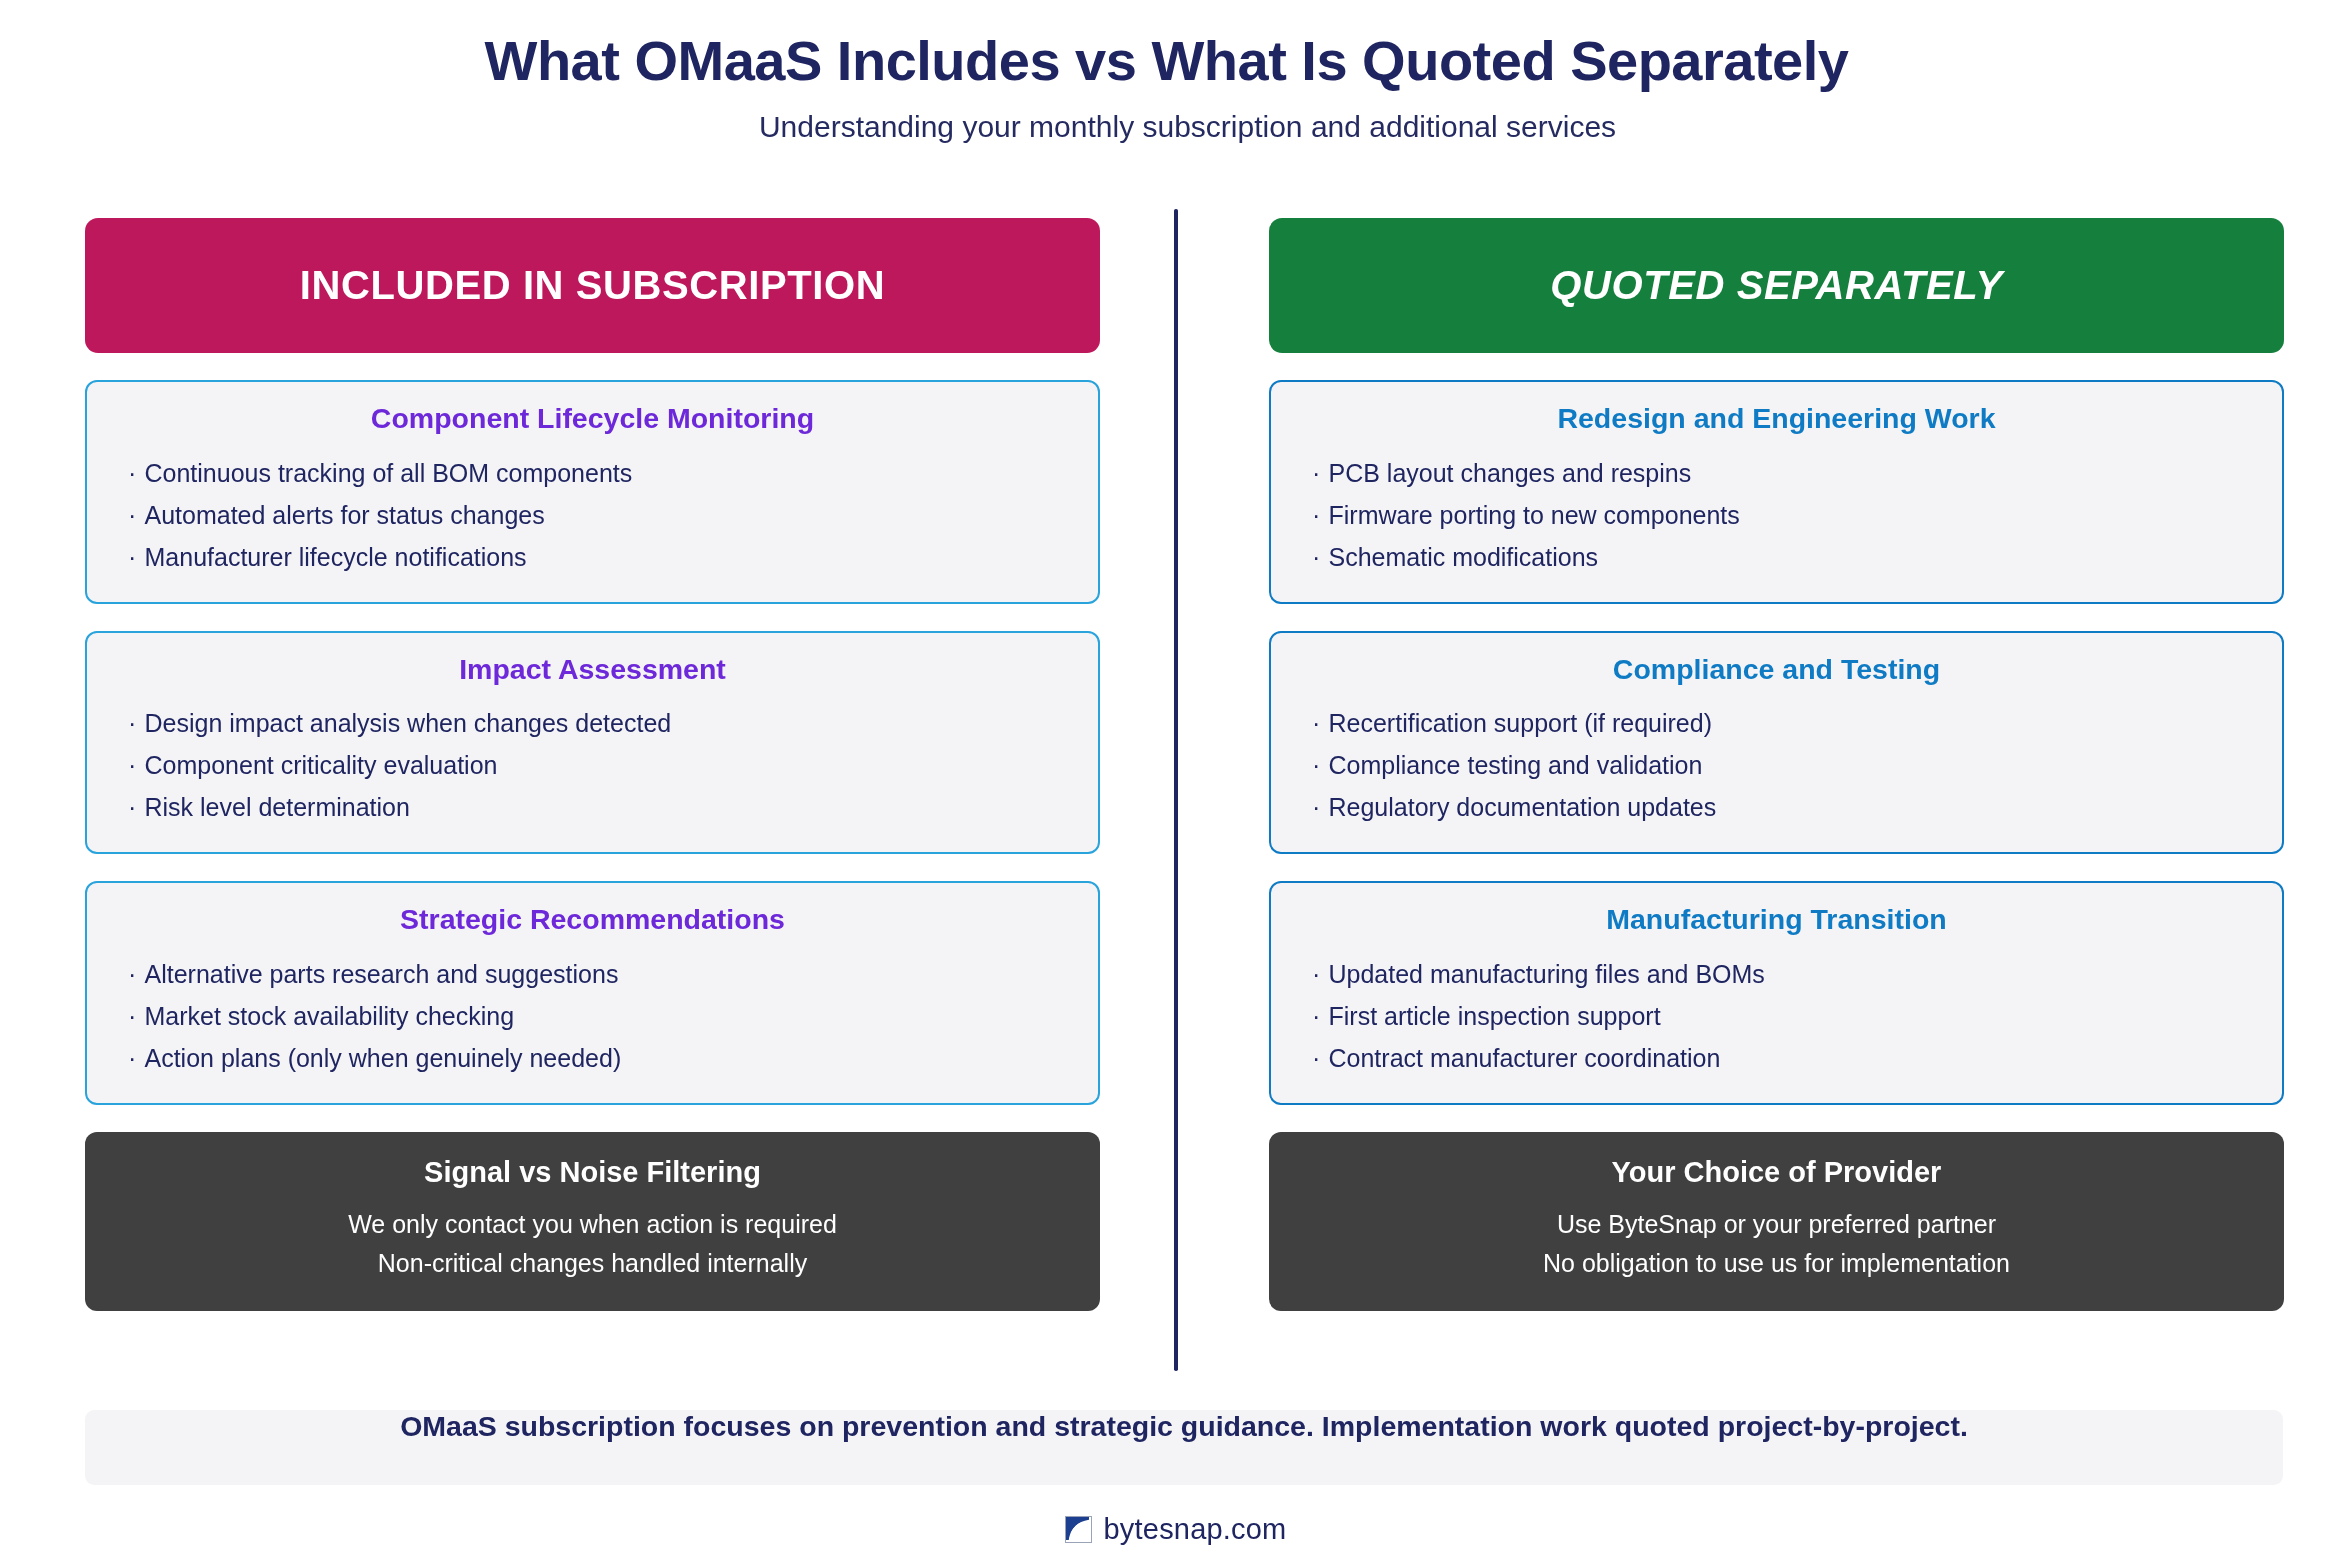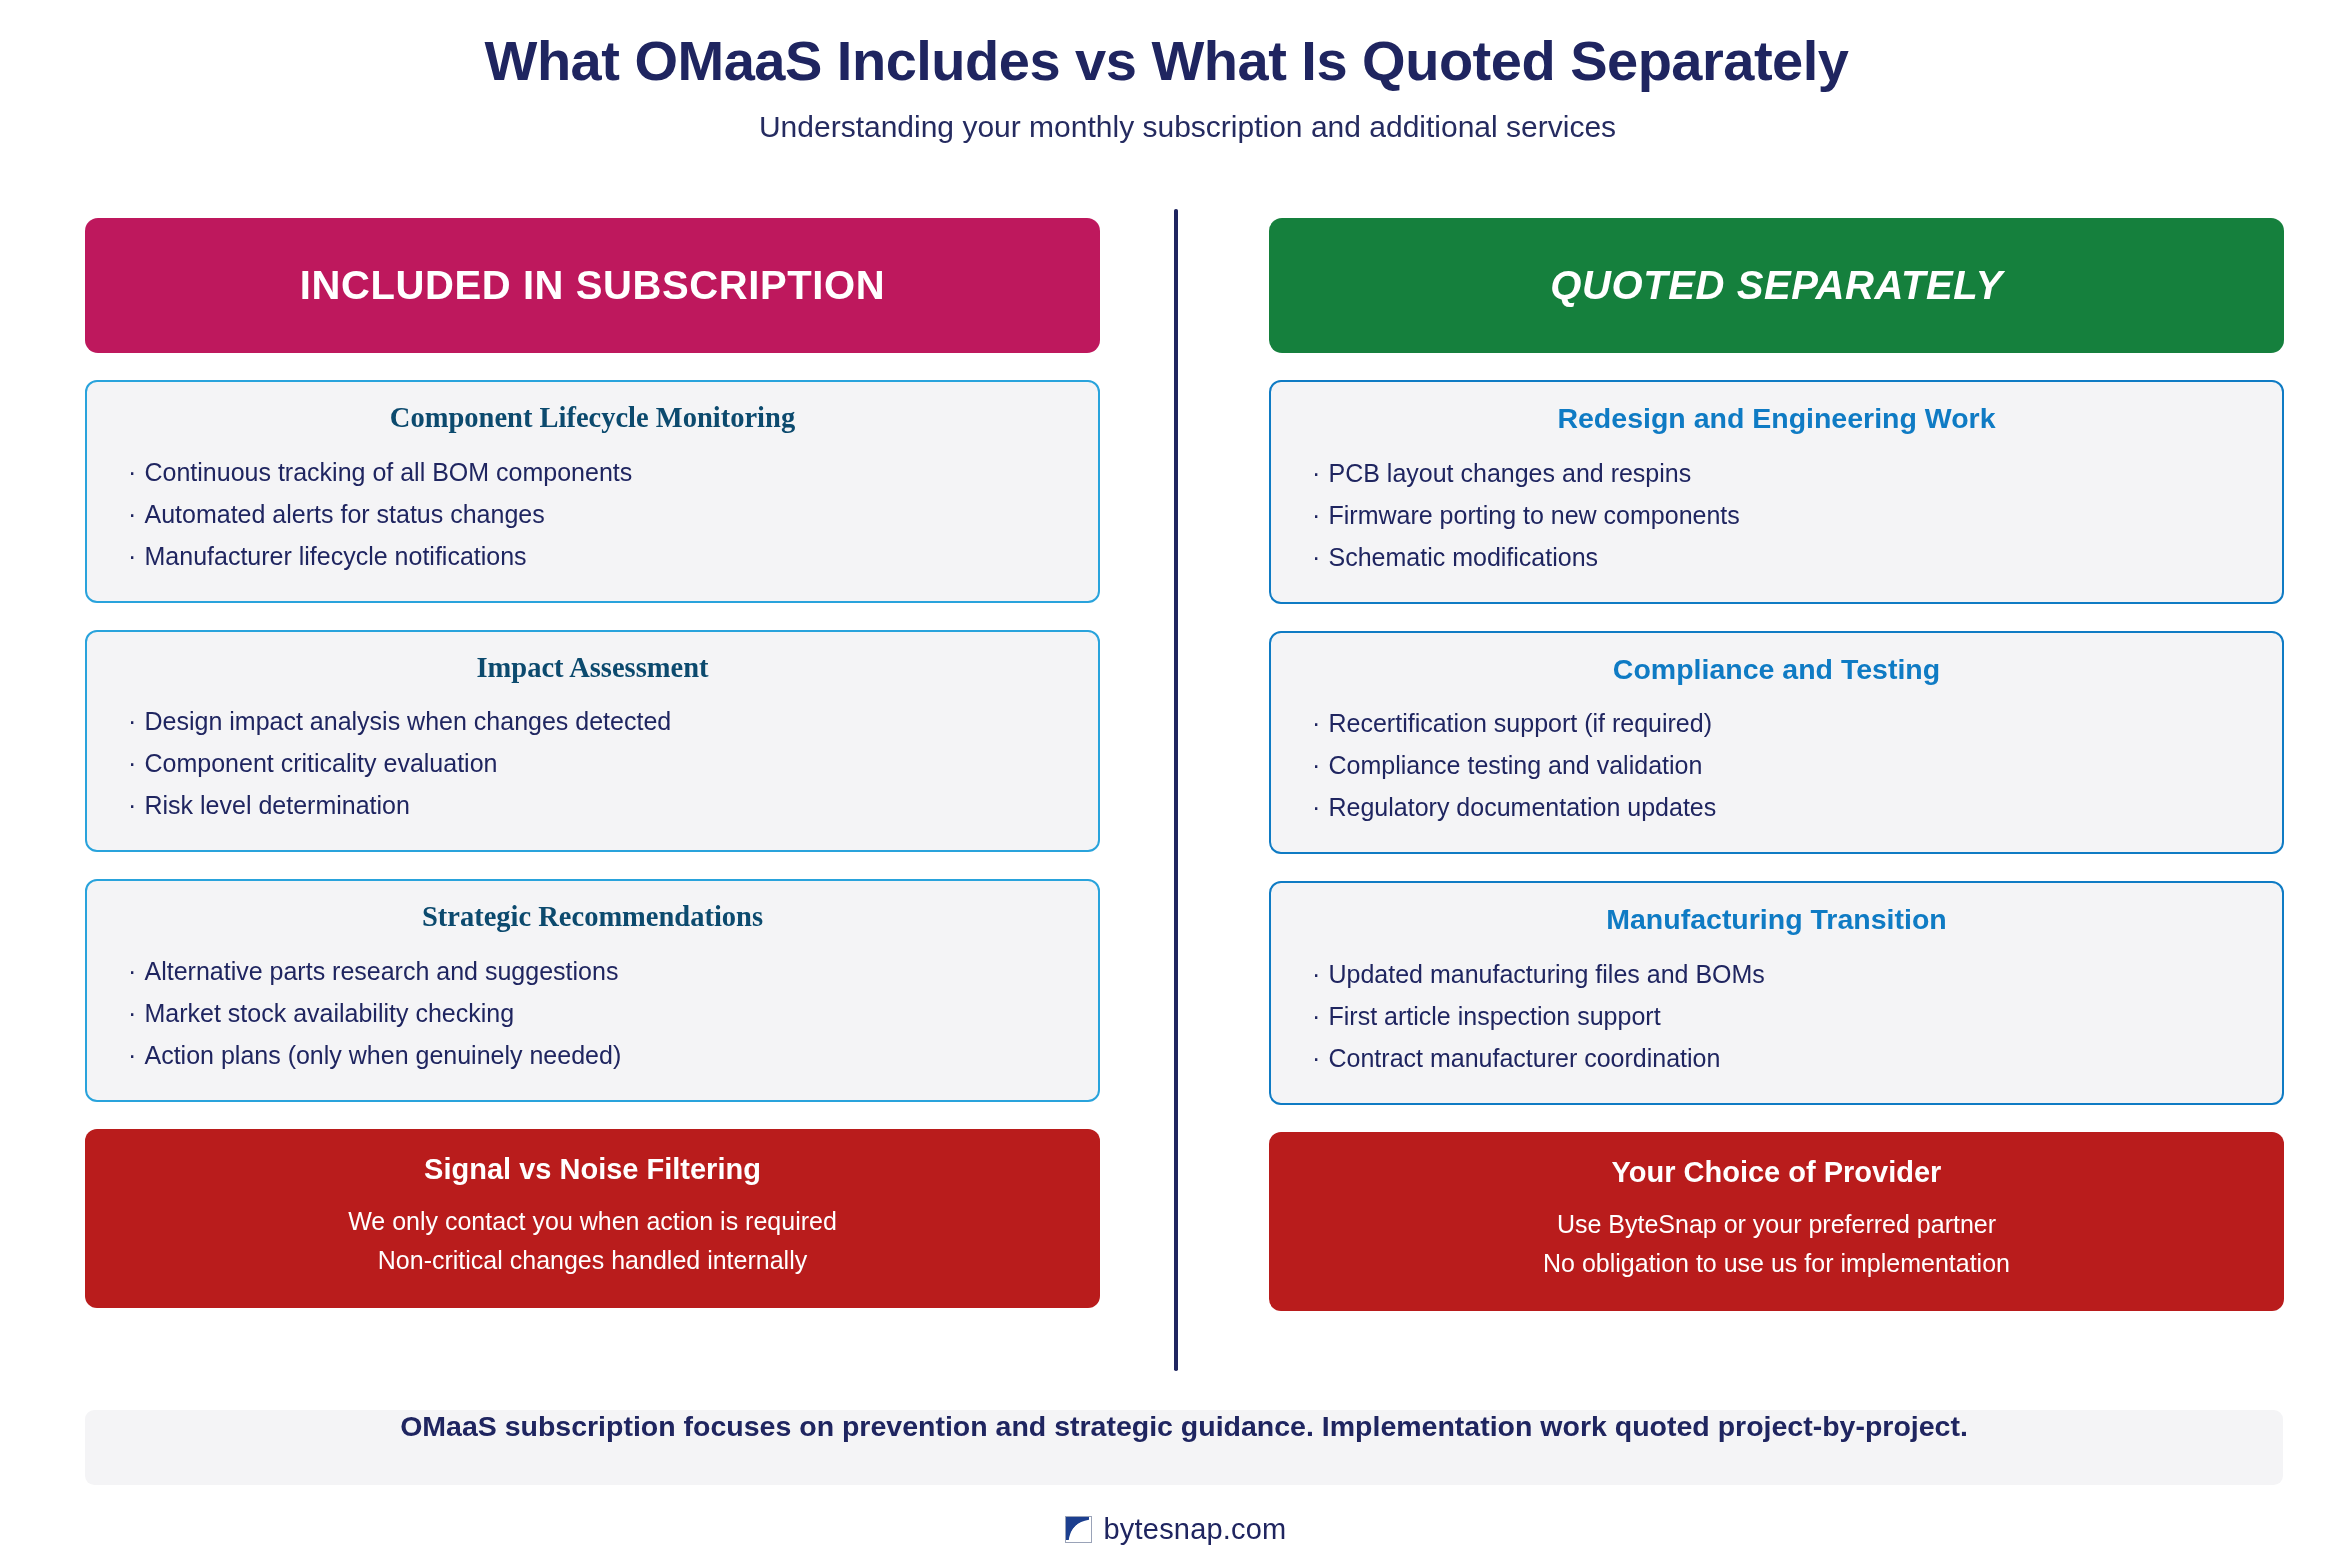--- a/index.html
+++ b/index.html
@@ -82,21 +82,21 @@
   }
   .card.accent-light { border: 2.8px solid #29a3dc; }
   .card.accent-dark  { border: 2.8px solid #0f7bc4; }
 
   .card-title {
     text-align: center;
     font-size: 28.5px;
     font-weight: bold;
     margin-bottom: 16.5px;
   }
-  .card.accent-light .card-title { color: #0c4a6e; font-family: Liberation Serif, serif; }
+  .card.accent-light .card-title { color: #6d28d9; }
   .card.accent-dark  .card-title { color: #0f7bc4; }
 
   .bullet-list {
     list-style: none;
     margin: 0;
     padding: 0;
   }
   .bullet-list li {
     font-size: 25px;
     line-height: 42px;
@@ -105,21 +105,21 @@
   }
   .bullet-list li .dot {
     display: inline-block;
     width: 16.5px;
     color: #1f2560;
   }
 
   
   .navy-card {
     margin-top: 27px;
-    background: #b91c1c;
+    background: #404040;
     border-radius: 12px;
     box-sizing: border-box;
     padding: 24px 37px 27.5px 37px;
     text-align: center;
     color: #ffffff;
     min-height: 134px;
   }
   .navy-title {
     font-size: 29px;
     font-weight: bold;

